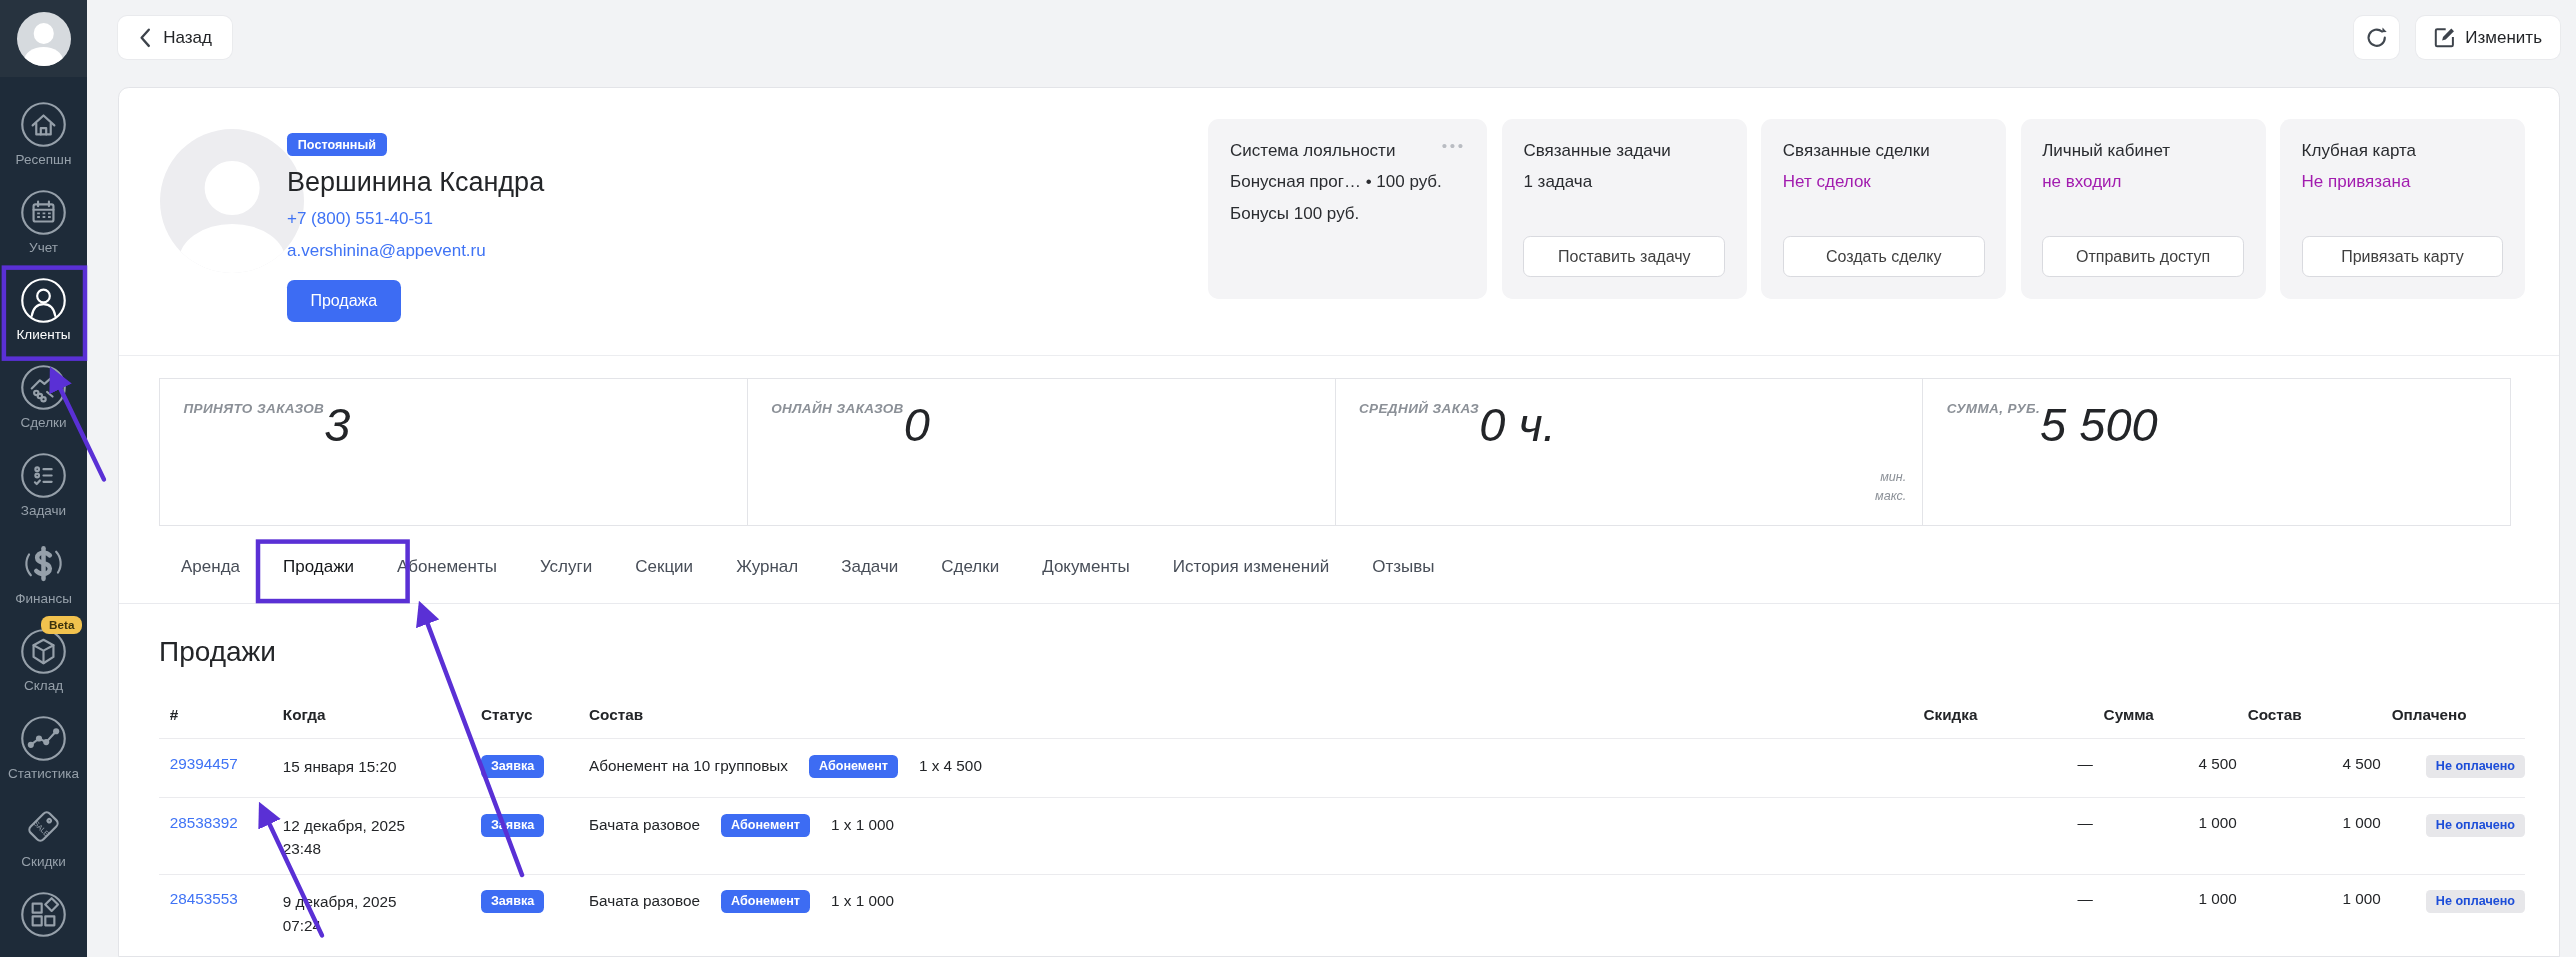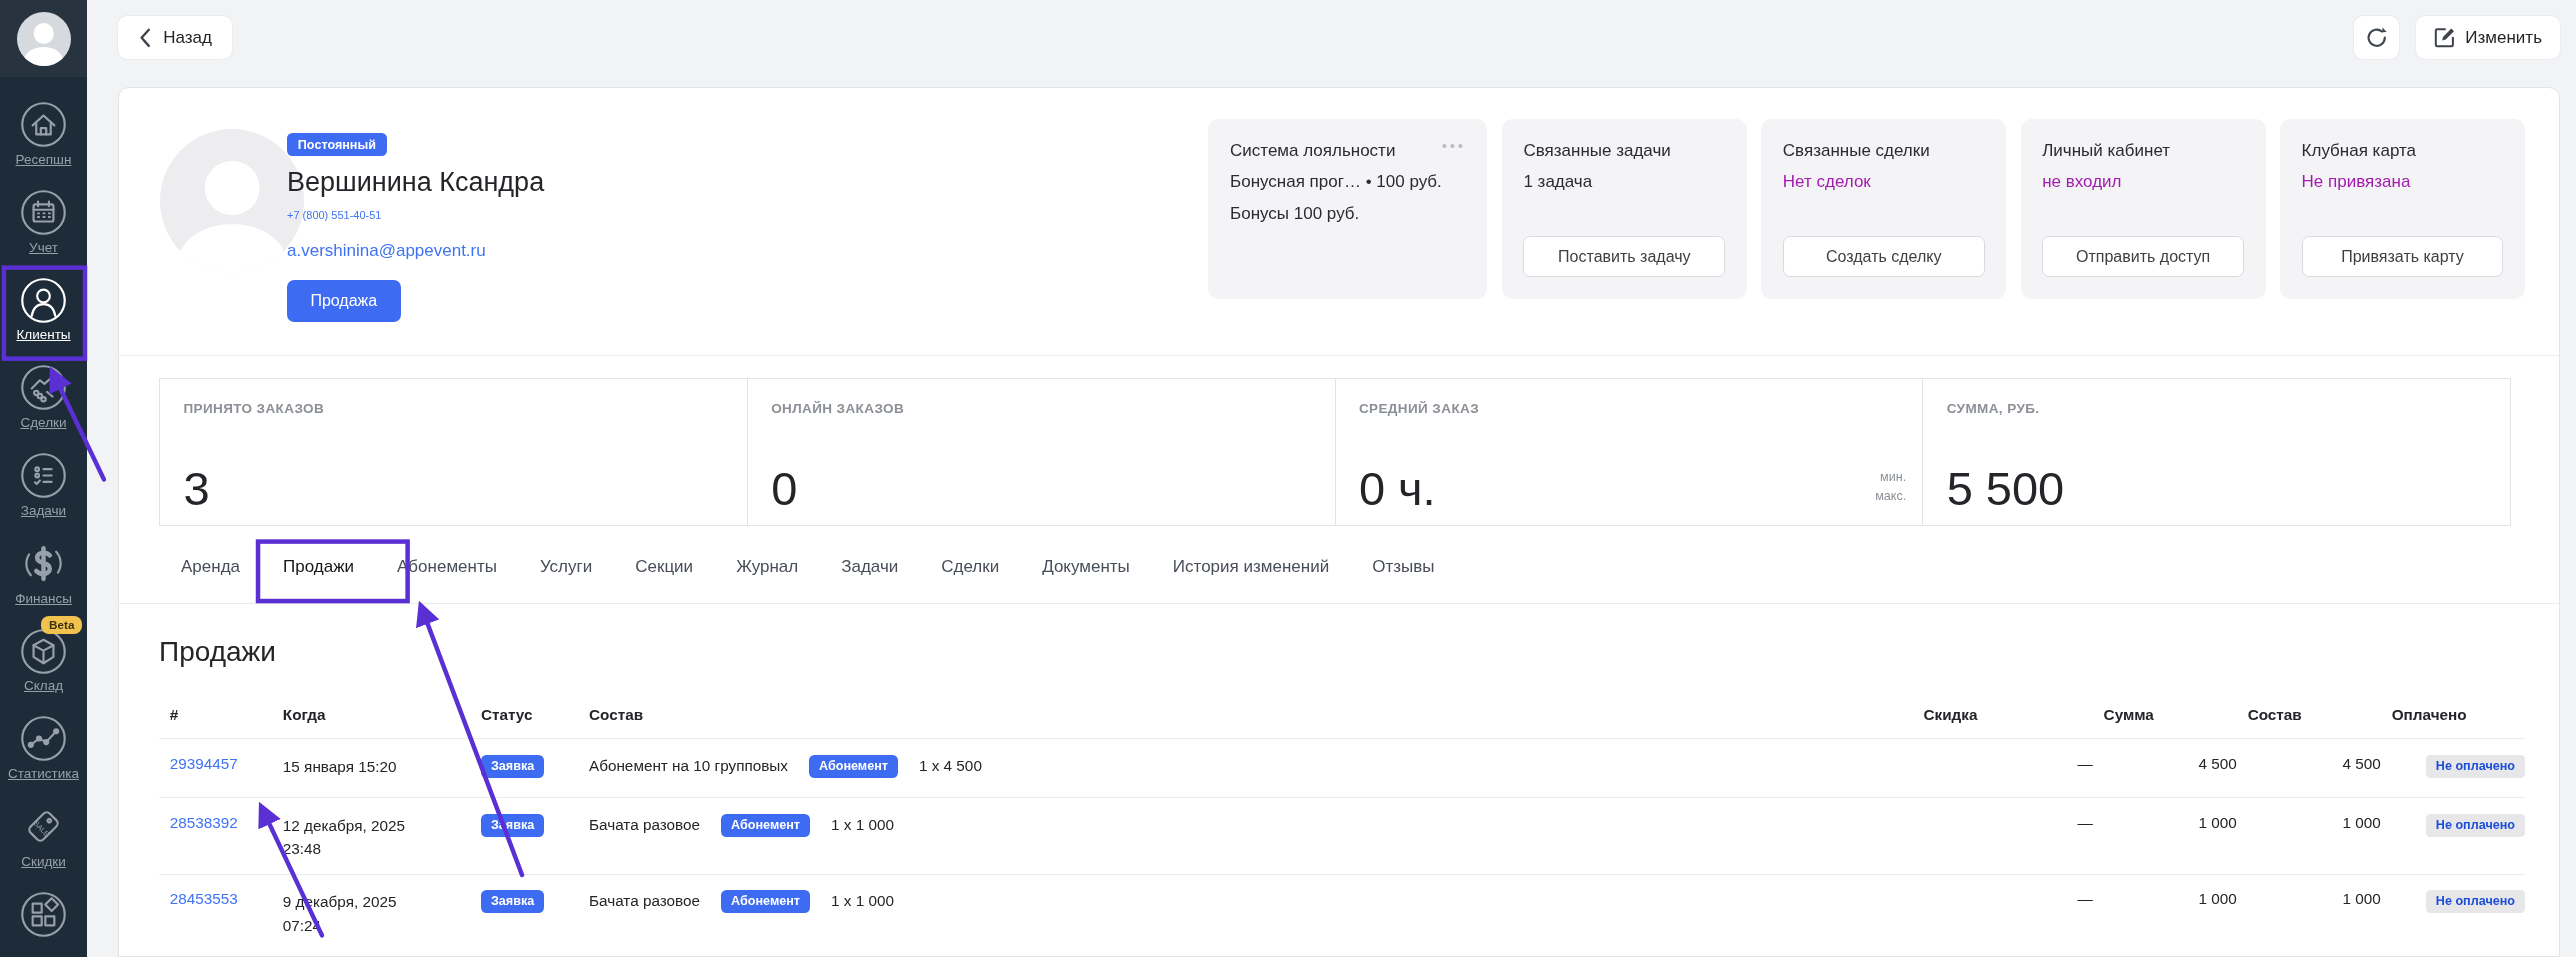--- a/index.html
+++ b/index.html
@@ -10,51 +10,51 @@
   }
   
   .sidebar { position:absolute; left:0; top:0; width:87px; height:957px; background:#1e2b39; z-index:2; }
   .sb-top { height:77px; background:#27333f; display:flex; align-items:center; justify-content:center; }
   .sb-avatar { width:54px; height:54px; border-radius:50%; background:#d6dade; position:relative; overflow:hidden; }
   .person:before { content:""; position:absolute; left:50%; top:22%; width:38%; height:38%; transform:translateX(-50%); border-radius:50%; background:#fff; }
   .person:after { content:""; position:absolute; left:50%; top:66%; width:74%; height:52%; transform:translateX(-50%); border-radius:50%; background:#fff; }
   .sb-items { display:flex; flex-direction:column; align-items:center; padding-top:23.4px; }
   .sb-item { width:87px; display:flex; flex-direction:column; align-items:center; margin-bottom:21px; color:#96a0aa; cursor:pointer; }
   .sb-item .icn { width:49px; height:49px; display:flex; align-items:center; justify-content:center; position:relative; }
-  .sb-item .lbl { font-size:13.5px; margin-top:2.7px; white-space:nowrap;text-decoration:underline; }
+  .sb-item .lbl { font-size:13.5px; margin-top:2.7px; white-space:nowrap; }
   .sb-item.active { color:#ffffff; }
   .beta { position:absolute; top:-10.8px; right:-14.4px; background:#f2c24e; color:#3c330e; font-size:11.7px; font-weight:bold; padding:2.7px 8px; border-radius:8px; }
   
   .btn-back { position:absolute; left:118px; top:16px; height:43px; background:#fff; border-radius:9px; box-shadow:0 0 0 0.9px #e9eaed; display:flex; align-items:center; gap:10.8px; padding:0 20px; font-size:17px; color:#232528; cursor:pointer; z-index:3; }
   .btn-ico { position:absolute; top:16px; height:43px; background:#fff; border-radius:9px; box-shadow:0 0 0 0.9px #e9eaed; display:flex; align-items:center; justify-content:center; cursor:pointer; z-index:3; color:#40474f; }
   .btn-refresh { right:177px; width:45px; }
   .btn-edit { right:16px; padding:0 18px; gap:10px; font-size:17px; color:#232528; }
   
   .panel { position:absolute; left:118px; top:87px; width:2442px; height:870px; background:#fff; border:0.9px solid #e3e4e8; border-radius:10.8px 10.8px 0 0; z-index:1; }
   .pf-avatar { position:absolute; left:41px; top:41px; width:144px; height:144px; border-radius:50%; background:#ededf0; overflow:hidden; }
   .pf-badge { position:absolute; left:168px; top:45px; background:var(--accent); color:#fff; font-size:12.6px; font-weight:bold; padding:4.5px 10.8px; border-radius:5.4px; }
   .pf-name { position:absolute; left:168px; top:79px; font-size:27px; color:#232528; }
-  .pf-phone { position:absolute; left:168px; top:121px; font-size:11px; color:#3f73f5; text-decoration:none; }
+  .pf-phone { position:absolute; left:168px; top:121px; font-size:17px; color:#3f73f5; text-decoration:none; }
   .pf-email { position:absolute; left:168px; top:153px; font-size:17px; color:#3f73f5; text-decoration:none; }
   .pf-sale { position:absolute; left:168px; top:192px; height:42px; background:var(--accent); color:#fff; border:none; border-radius:7.2px; font-size:16px; padding:0 23.4px; font-family:inherit; cursor:pointer; }
   
   .cards { position:absolute; right:34px; top:31px; display:flex; gap:14.4px; }
   .card { background:#f4f4f6; border-radius:10.8px; height:180px; padding:21.6px; display:flex; flex-direction:column; font-size:17px; }
   .card.w1 { width:279px; } .card.w2 { width:245px; }
   .card-head { display:flex; justify-content:space-between; align-items:flex-start; color:#2a2c30; }
   .card-menu { color:#b9bcc2; letter-spacing:2.7px; font-size:15.3px; cursor:pointer; line-height:9px; }
   .card-line { margin-top:11.7px; color:#2a2c30; }
   .card-status { margin-top:11.7px; color:#2a2c30; }
   .card-status.muted { color:#a21caf; }
   .card-btn { margin-top:auto; height:41px; background:#fff; border:0.9px solid #d9dadf; border-radius:7.2px; font-size:16px; color:#404040; font-family:inherit; cursor:pointer; white-space:nowrap; }
   
   .pf-divider { position:absolute; left:0; top:267px; width:100%; height:0.9px; background:#ecedf0; }
   
   .stats { position:absolute; left:40px; top:290px; width:2352px; height:148px; border:0.9px solid #e3e4e8; display:flex; }
-  .stat { flex:1; position:relative; padding:21.6px 0 12.6px 23.4px; display:flex; flex-direction:column; justify-content:space-between; }
+  .stat { flex:1; position:relative; padding:21.6px 0 12.6px 23.4px; display:flex; flex-direction:row; justify-content:flex-start;font-style:italic; }
   .stat + .stat { border-left:0.9px solid #e3e4e8; }
   .stat-lbl { font-size:13.5px; font-weight:bold; color:#8b9097; letter-spacing:0.4px; }
   .stat-val { font-size:47px; color:#232528; line-height:1; }
   .stat-side { position:absolute; right:16px; bottom:18px; font-size:12.6px; color:#8b9097; text-align:right; line-height:1.55; }
   
   .tabs { position:absolute; left:62px; top:454px; display:flex; gap:43px; align-items:center; height:50px; }
   .tab { font-size:17px; color:#484e58; cursor:pointer; white-space:nowrap; }
   .tab.active { color:#141619; }
   .tabs-divider { position:absolute; left:0; top:515px; width:100%; height:0.9px; background:#e9eaee; }
   

